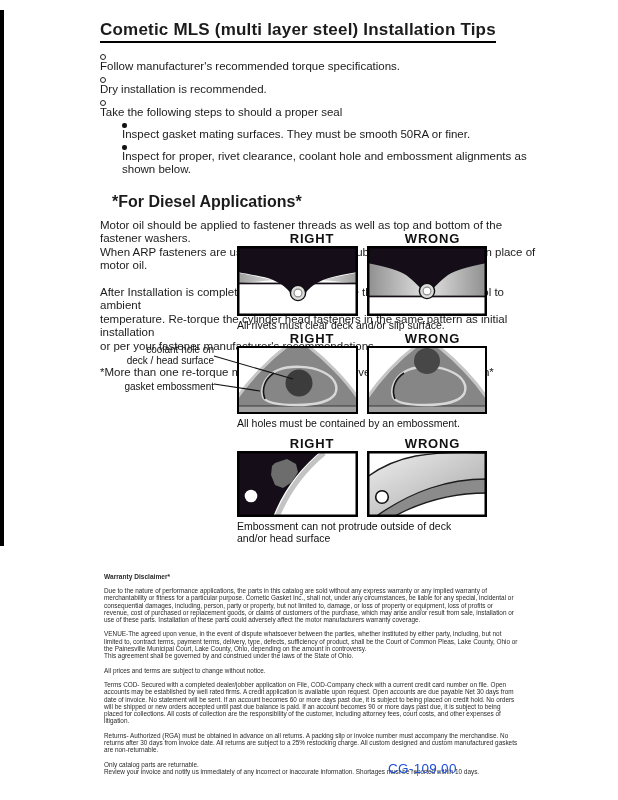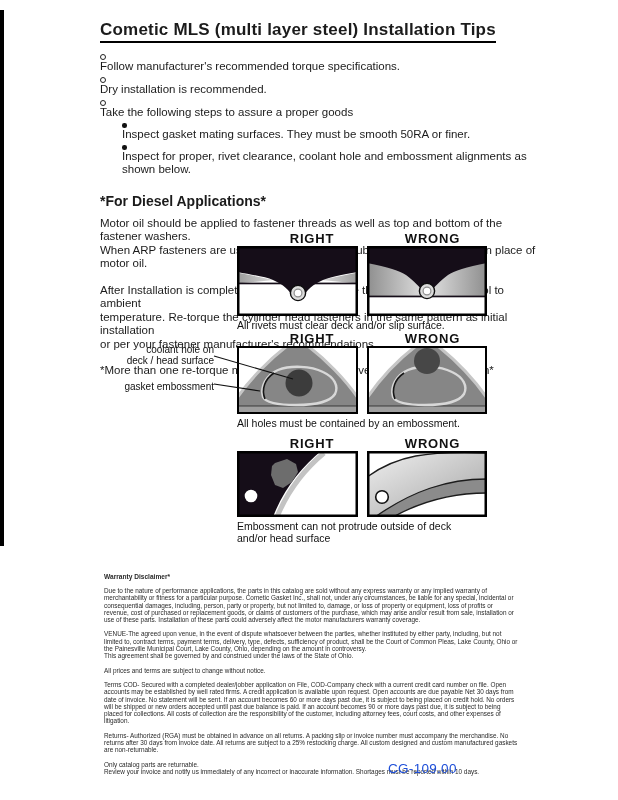--- a/index.html
+++ b/index.html
@@ -14,21 +14,21 @@
   .title{
     display:inline-block;font-size:17px;font-weight:bold;letter-spacing:.2px;
     border-bottom:2px solid #000;padding-bottom:1px;margin:0 0 7px 0;
   }
   .bullets{font-size:11.5px;line-height:13px;}
   .b{display:flex;align-items:flex-start;margin:0 0 .5px 0;flex-direction:column;}
   .b .ring{flex:0 0 auto;width:4px;height:4px;border:1.2px solid #222;border-radius:50%;margin:3.5px 5px 0 0;}
   .b.sub{margin-left:22px;}
   .b .dot{flex:0 0 auto;width:4.5px;height:4.5px;background:#111;border-radius:50%;margin:4px 4px 0 0;}
 
-  .diesel-heading{font-size:14px;font-weight:bold;margin:17px 0 8px 0;}
+  .diesel-heading{font-size:16px;font-weight:bold;margin:17px 0 8px 12px;}
   .para{font-size:11.5px;line-height:13.5px;white-space:pre-line;margin:0 0 13px 0;}
 
   
   .diag-row{position:absolute;left:237px;width:251px;}
   .diag-labels{display:flex;gap:9px;height:15px;margin-left:19px;}
   .diag-labels span{
     display:block;text-align:center;font-size:13px;font-weight:600;letter-spacing:.8px;color:#111;
   }
   .diag-labels span:first-child{width:121px;}
   .diag-labels span:last-child{width:120px;}
@@ -62,21 +62,21 @@
       <div class="b">
         <span class="ring"></span>
         <span>Follow manufacturer's recommended torque specifications.</span>
       </div>
       <div class="b">
         <span class="ring"></span>
         <span>Dry installation is recommended.</span>
       </div>
       <div class="b">
         <span class="ring"></span>
-        <span>Take the following steps to assure a proper goods</span>
+        <span>Take the following steps to should a proper seal</span>
       </div>
       <div class="b sub">
         <span class="dot"></span>
         <span>Inspect gasket mating surfaces.  They must be smooth 50RA or finer.</span>
       </div>
       <div class="b sub">
         <span class="dot"></span>
         <span>Inspect for proper, rivet clearance, coolant hole and embossment alignments as shown below.</span>
       </div>
     </div>

